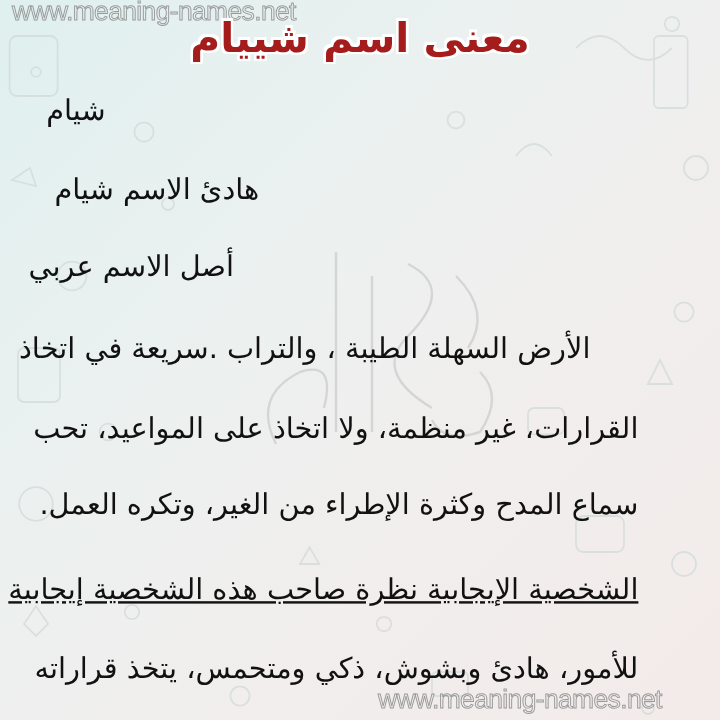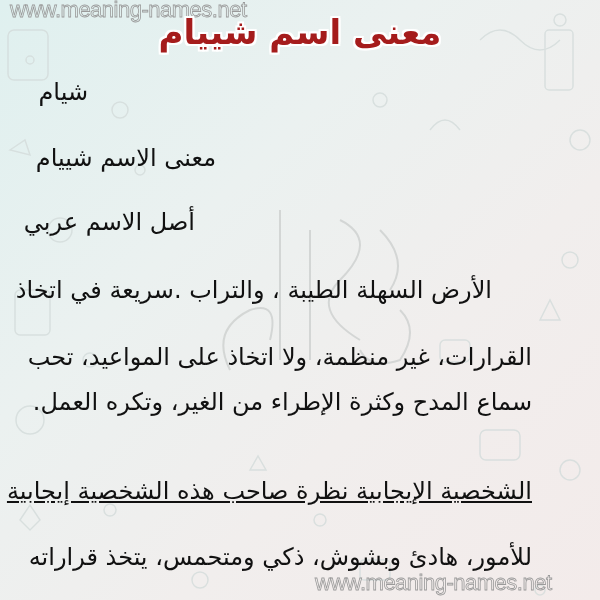--- a/index.html
+++ b/index.html
@@ -78,21 +78,21 @@
     <path d="M180 40 q30 30 10 60"></path>
     <path d="M200 120 q20 20 0 50 q-30 10 -40 -10"></path>
   </g>
 </svg>
 
 <div class="watermark wm-top">www.meaning-names.net</div>
 
 <div class="title">معنى اسم شييام</div>
 
 <div class="line" style="right:512px; top:78px;">شيام</div>
-<div class="line" style="right:384px; top:144px;">معنى الاسم شييام</div>
+<div class="line" style="right:384px; top:144px;">هادئ الاسم شيام</div>
 <div class="line" style="right:405px; top:208px;">أصل الاسم عربي</div>
 <div class="line" style="right:108px; top:276px;">الأرض السهلة الطيبة ، والتراب .سريعة في اتخاذ</div>
 <div class="line" style="right:68px; top:343px;">القرارات، غير منظمة، ولا اتخاذ على المواعيد، تحب</div>
-<div class="line" style="right:68px; top:388px;">سماع المدح وكثرة الإطراء من الغير، وتكره العمل.</div>
+<div class="line" style="right:68px; top:406px;">سماع المدح وكثرة الإطراء من الغير، وتكره العمل.</div>
 <div class="line" style="right:68px; top:477px;text-decoration:underline;">الشخصية الإيجابية نظرة صاحب هذه الشخصية إيجابية</div>
 <div class="line" style="right:68px; top:543px;margin-left:33px;">للأمور، هادئ وبشوش، ذكي ومتحمس، يتخذ قراراته</div>
 
 <div class="watermark wm-bottom">www.meaning-names.net</div>
 
 </body></html>

